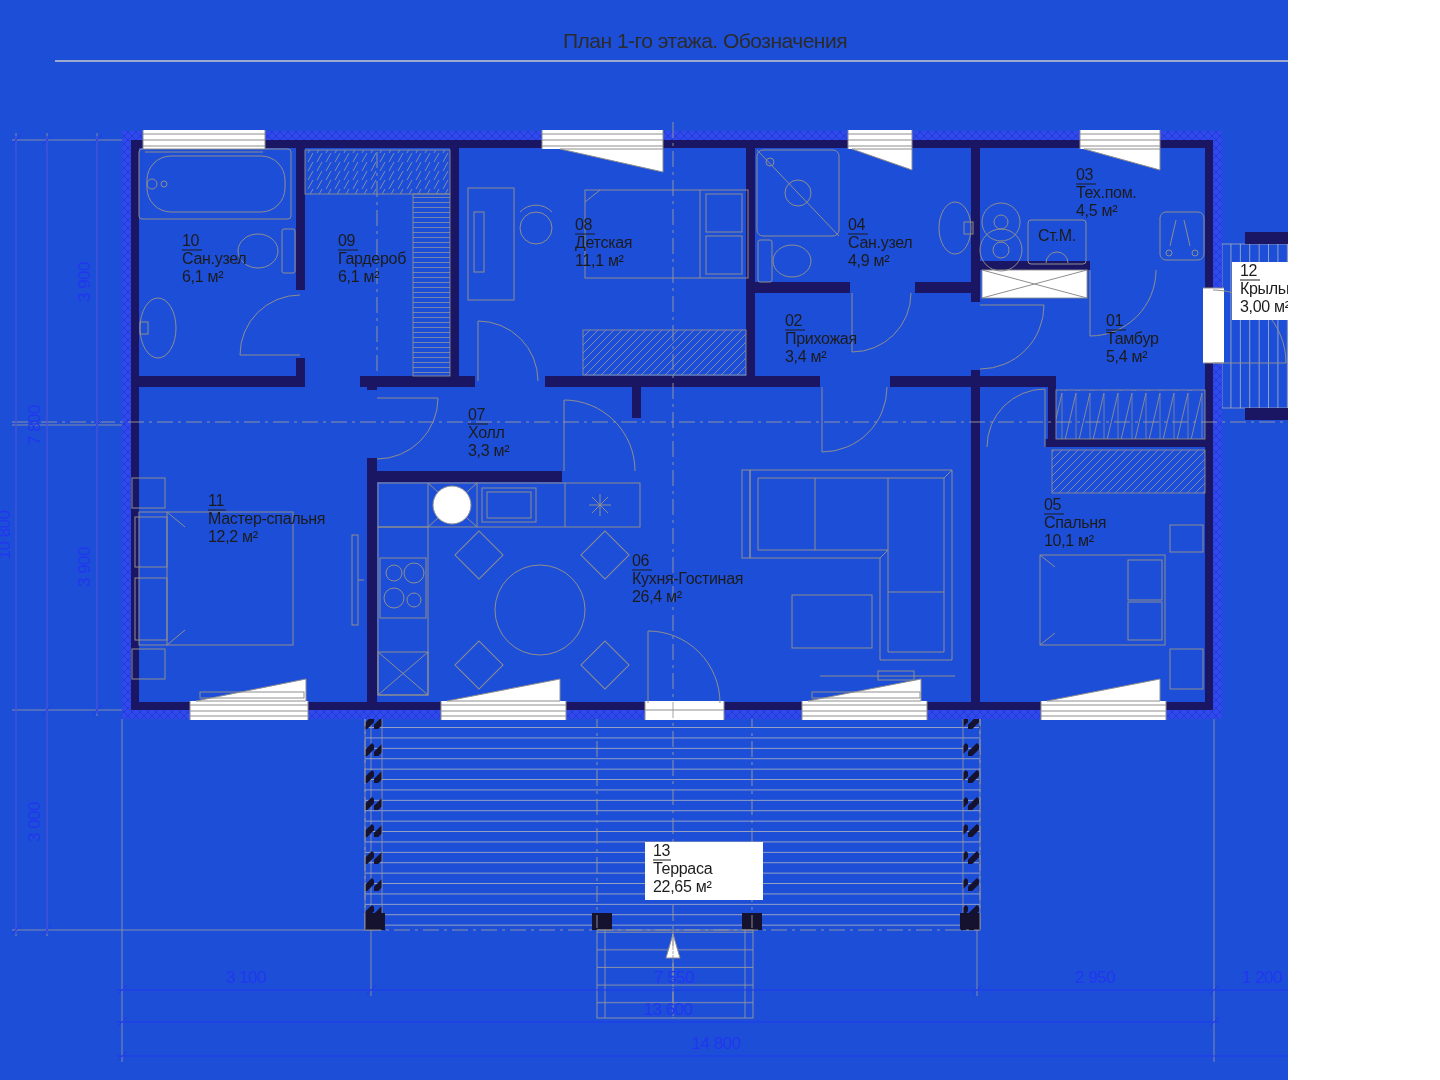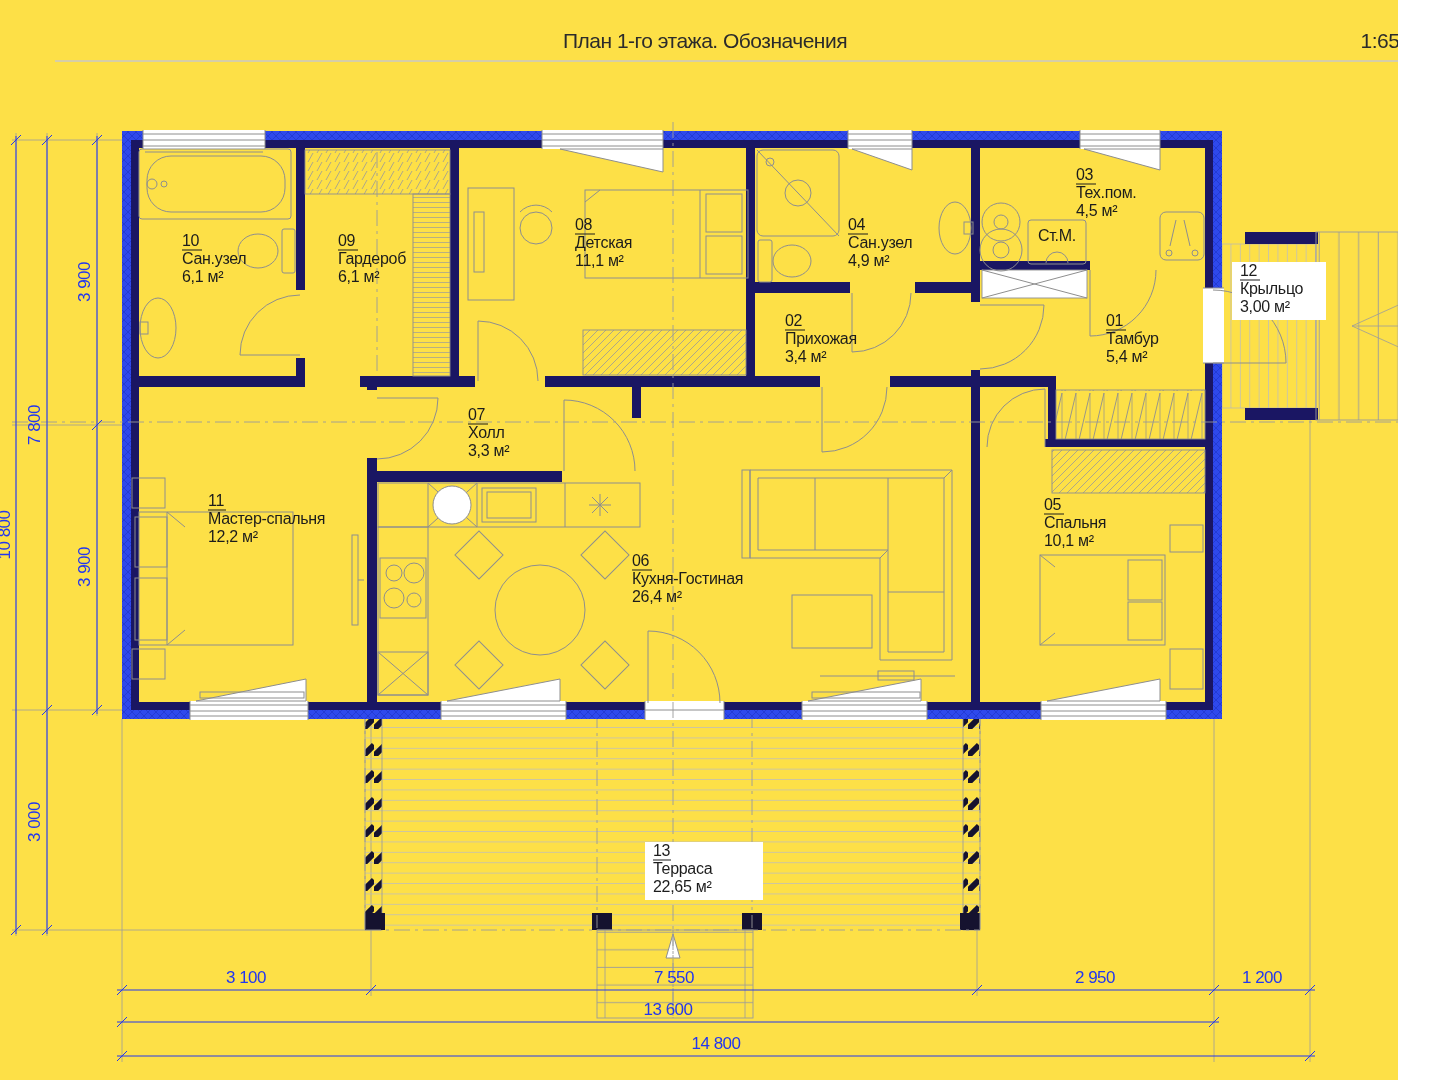--- a/index.html
+++ b/index.html
@@ -1,16 +1,16 @@
 <!DOCTYPE html>
 <html><head>
 <meta charset="utf-8">
 <style>
   html,body{margin:0;padding:0;background:#ffffff;}
-  .page{position:relative;width:1398px;height:1080px;background:#fde047;overflow:hidden;}
+  .page{position:relative;width:1288px;height:1080px;background:#1d4ed8;overflow:hidden;}
   svg{display:block;}
   .lab{font:16px "Liberation Sans",sans-serif;fill:#1c1c1c;letter-spacing:-0.3px;}
   .title{font:21px "Liberation Sans",sans-serif;fill:#2b2b2b;letter-spacing:-0.5px;}
   .dimt{font:17px "Liberation Sans",sans-serif;fill:#2236f0;letter-spacing:-0.5px;}
   .w{fill:#1a1663;stroke:none;}
   .win{fill:#ffffff;stroke:none;}
   .wline{stroke:#8e8e8e;stroke-width:1;fill:none;}
   .fur{fill:none;stroke:#8e8e8e;stroke-width:1;}
   .furw{fill:#ffffff;stroke:#8e8e8e;stroke-width:1;}
   .door{fill:none;stroke:#8e8e8e;stroke-width:1;}

